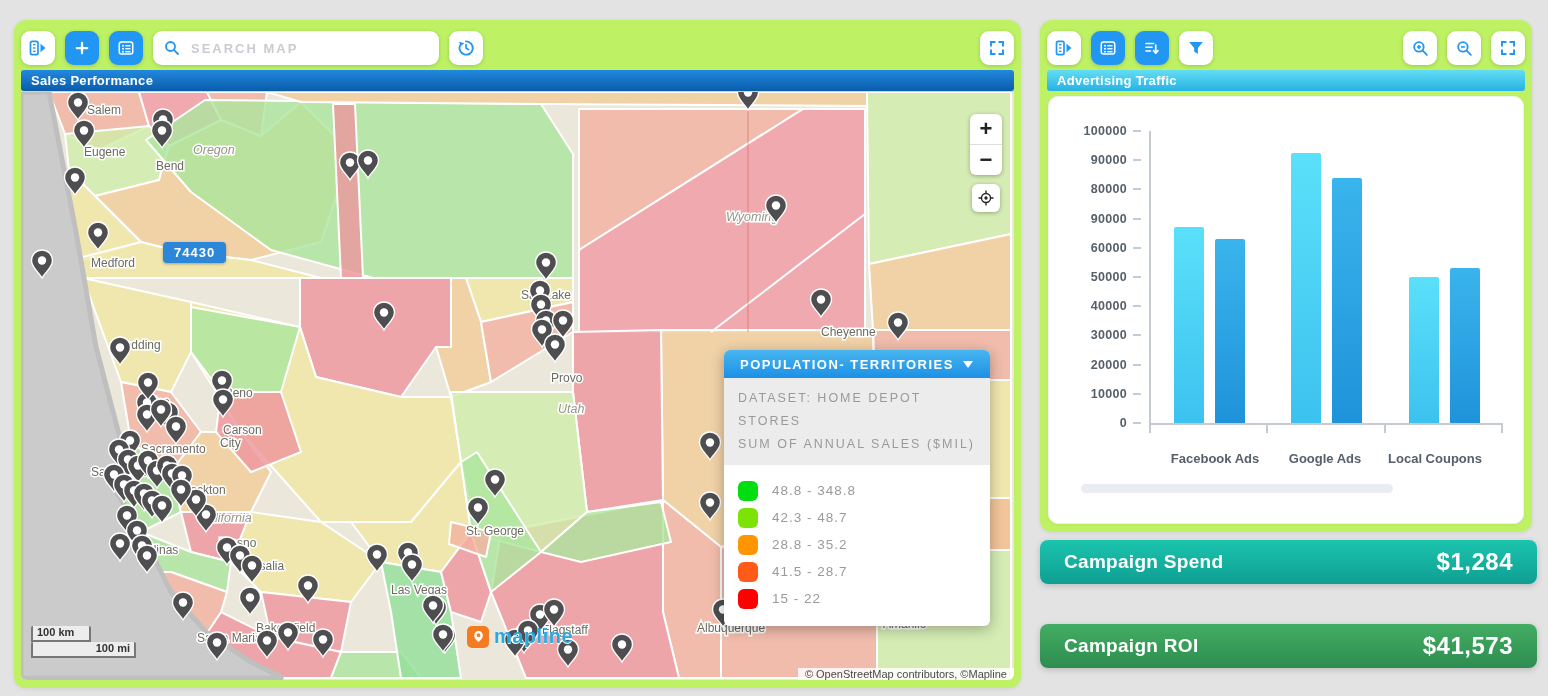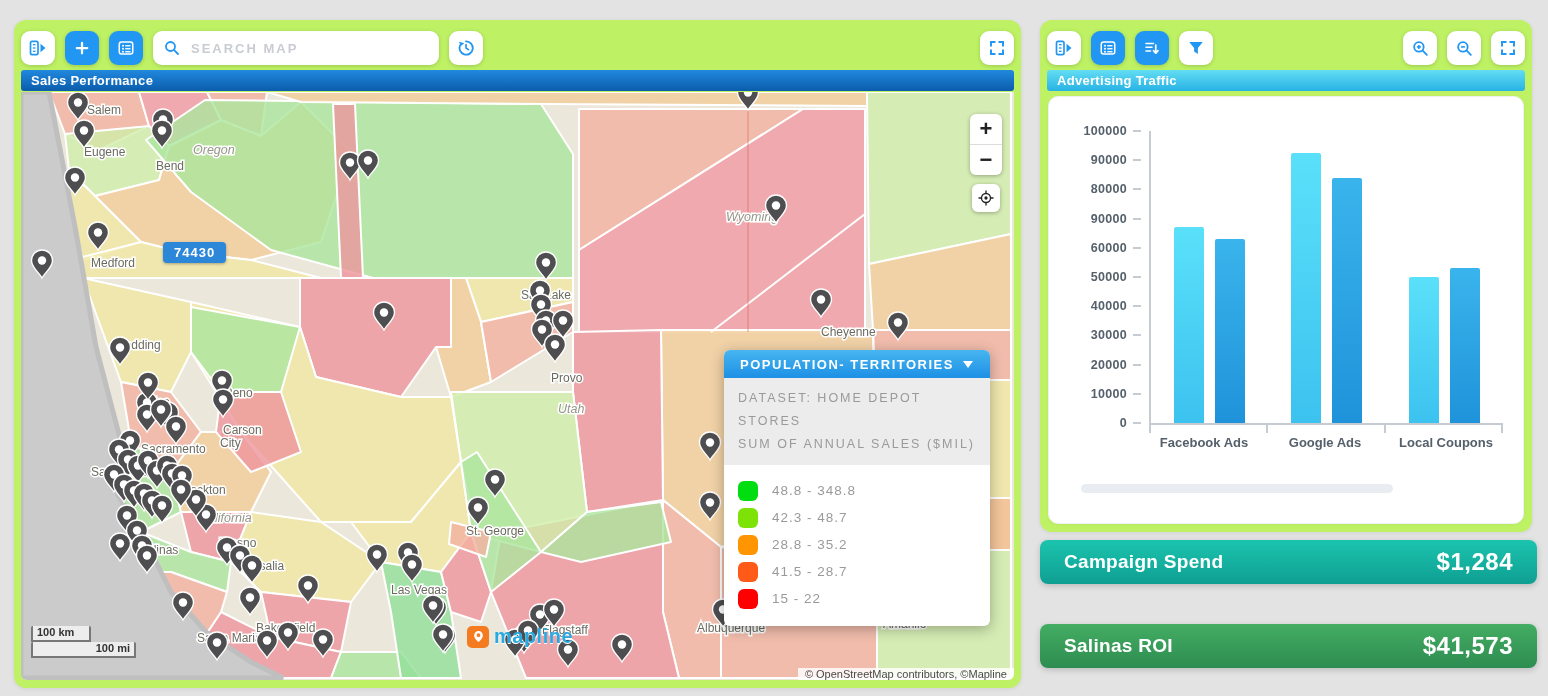--- a/index.html
+++ b/index.html
@@ -70,21 +70,21 @@
     border:1px solid #edf0f4;border-radius:10px;box-shadow:0 1px 3px rgba(0,0,0,.04);}
   .chart-area{position:absolute;left:30px;top:34px;}
   .yaxis{position:absolute;left:0;top:0;width:62px;height:292px;}
   .ytick{position:absolute;right:14px;transform:translateY(-50%);font-size:12.5px;font-weight:bold;
     color:#55606b;letter-spacing:.3px;}
   .ydash{position:absolute;right:0;width:8px;height:2px;background:#c6cbd2;transform:translateY(-50%);}
   .plot{position:absolute;left:70px;top:0;width:352px;height:292px;border-left:2px solid #c6cbd2;
     border-bottom:2px solid #c6cbd2;display:flex;justify-content:space-around;align-items:flex-end;}
   .bargroup{display:flex;gap:11px;align-items:flex-end;}
   .bar{width:30px;border-radius:2px 2px 0 0;font-weight:bold;}
-  .xlabels{position:absolute;left:70px;top:304px;width:352px;display:flex;justify-content:space-between;}
+  .xlabels{position:absolute;left:70px;top:320px;width:352px;display:flex;justify-content:center;}
   .xlabel{font-size:13px;font-weight:bold;color:#55606b;width:110px;text-align:center;}
   .xdash{position:absolute;top:294px;width:2px;height:8px;background:#c6cbd2;}
   .hscroll{position:absolute;left:32px;bottom:30px;width:312px;height:9px;border-radius:5px;background:#e9edf2;cursor:pointer;}
 
   
   .kpi{position:absolute;left:1040px;width:497px;height:44px;border-radius:8px;color:#fff;
     display:flex;align-items:center;justify-content:space-between;padding:0 24px;box-sizing:border-box;
     box-shadow:0 2px 6px rgba(0,0,0,.18);}
   #kpi-spend{top:540px;}
   #kpi-roi{top:624px;}
@@ -514,15 +514,15 @@
     </div>
     <div class="hscroll"></div>
   </div>
 </div>
 
 <div id="kpi-spend" class="kpi" style="background: linear-gradient(rgb(27, 196, 174), rgb(15, 159, 146));">
   <span class="klabel">Campaign Spend</span>
   <span class="kvalue">$1,284</span>
 </div>
 <div id="kpi-roi" class="kpi" style="background: linear-gradient(rgb(67, 173, 99), rgb(46, 140, 80));">
-  <span class="klabel">Salinas ROI</span>
+  <span class="klabel">Campaign ROI</span>
   <span class="kvalue">$41,573</span>
 </div>
 
 </body></html>

